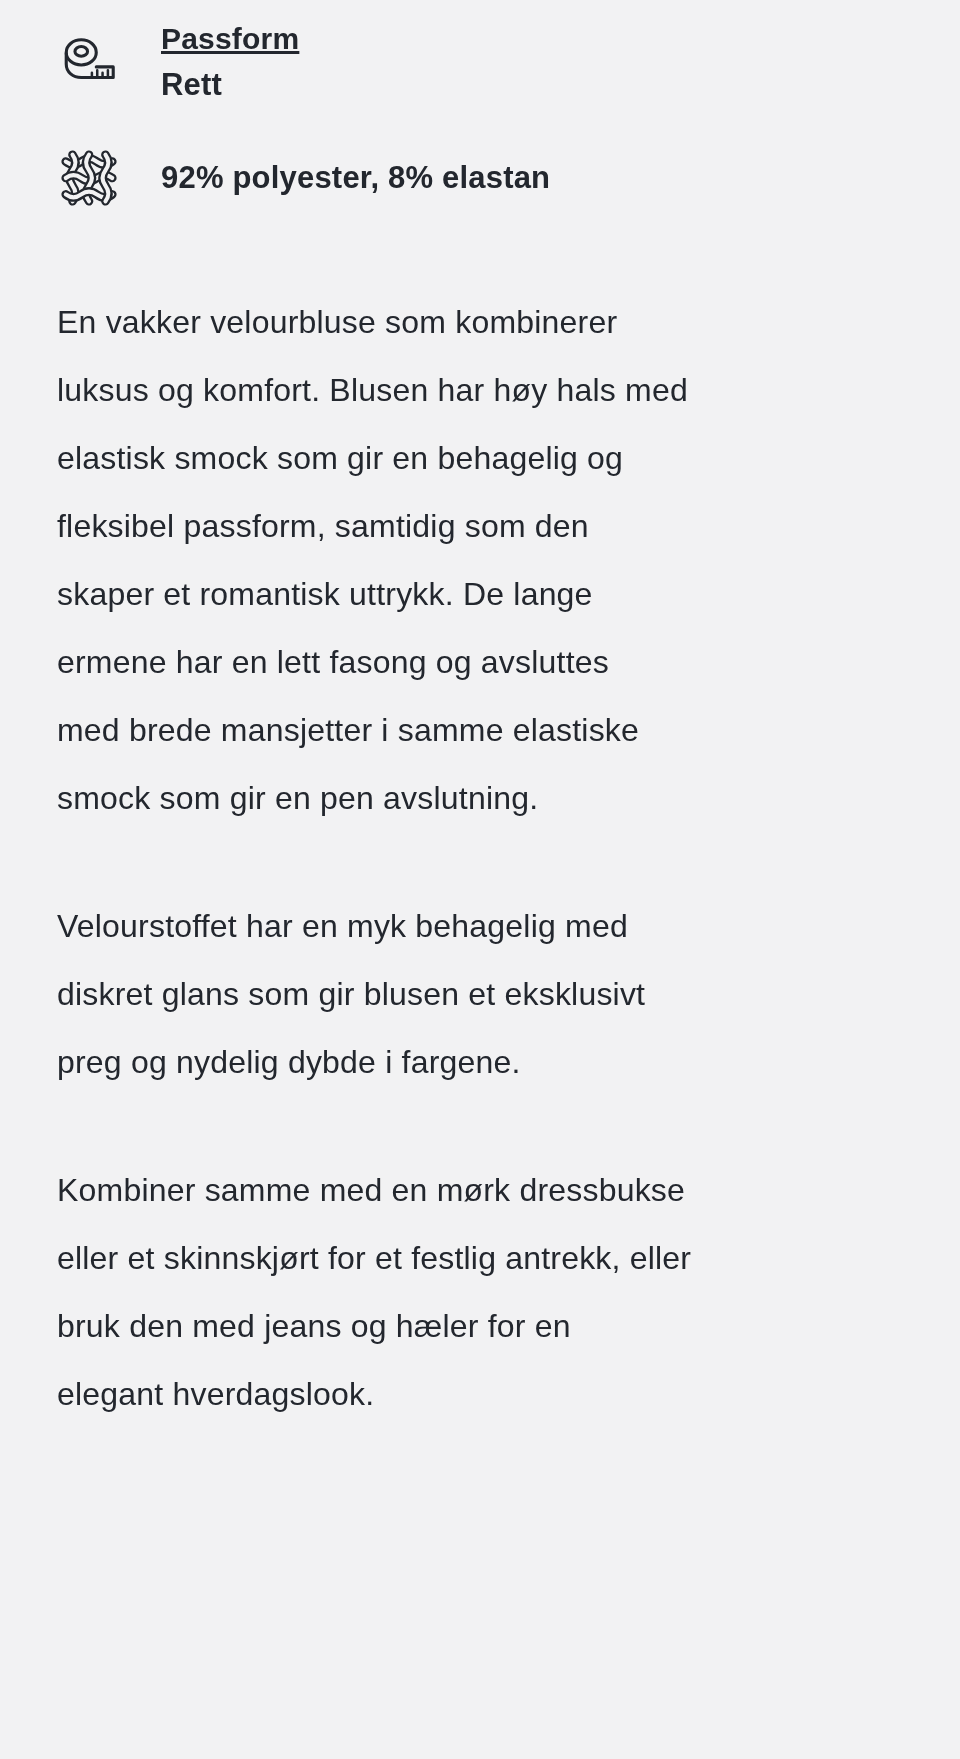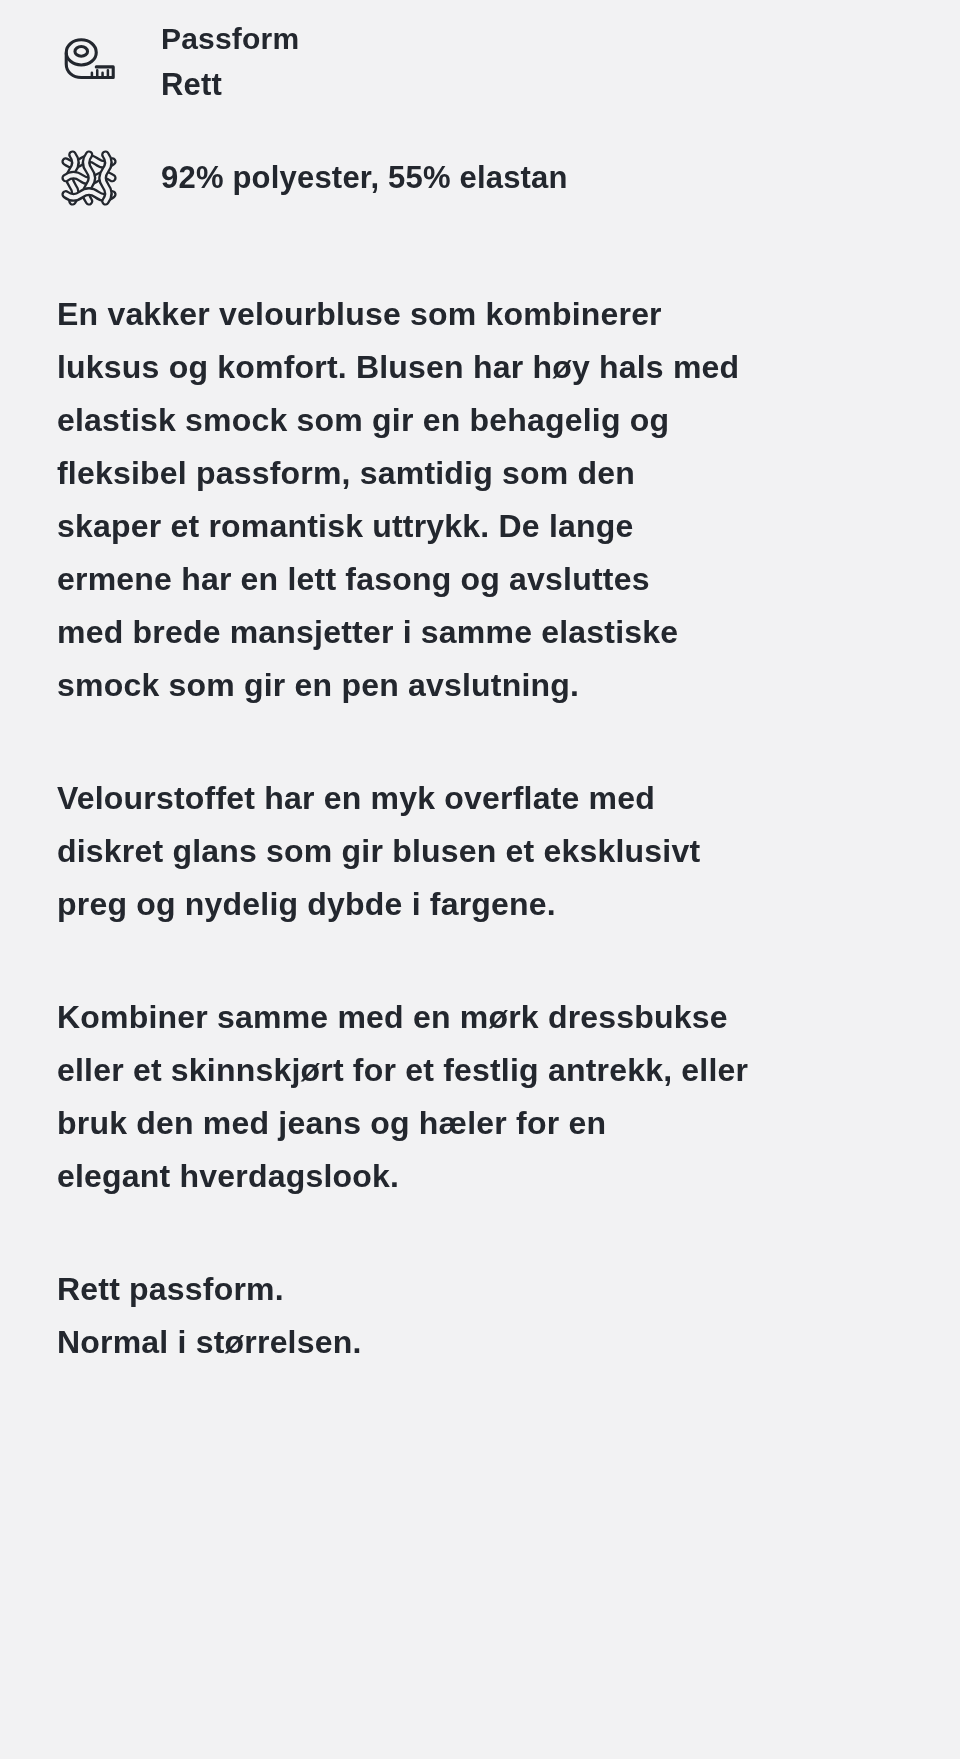--- a/index.html
+++ b/index.html
@@ -34,36 +34,37 @@
     align-items: center;
     justify-content: center;
   }
   .attr-icon svg { display: block; }
   .attr-text { display: flex; flex-direction: column; }
   .attr-label {
     font-size: 30px;
     font-weight: 700;
     line-height: 42px;
     letter-spacing: 0.2px;
+    text-decoration: underline;
   }
   .attr-value {
     font-size: 31px;
     font-weight: 700;
     line-height: 50px;
     letter-spacing: 0.2px;
   }
   
   .description {
     margin-top: 78px;
   }
   .description p {
     margin: 0 0 60px 0;
     font-size: 32px;
-    font-weight: 700;
-    line-height: 53px;
+    font-weight: 400;
+    line-height: 68px;
     letter-spacing: 0.2px;
     white-space: pre-line; 
   }
   .description p:last-child { margin-bottom: 0; }
 </style>
 </head>
 <body>
 
 <div class="page">
 
@@ -98,39 +99,37 @@
             <path d="M32 8 q-6 8 0 16 t0 16 t0 16" stroke="#23272e" stroke-width="9"></path>
             <path d="M32 8 q-6 8 0 16 t0 16 t0 16" stroke="#f2f2f3" stroke-width="4.2"></path>
             <path d="M8 49 q8 6 16 0 t16 0 t16 0" stroke="#23272e" stroke-width="9"></path>
             <path d="M8 49 q8 6 16 0 t16 0 t16 0" stroke="#f2f2f3" stroke-width="4.2"></path>
             <path d="M49 8 q6 8 0 16 t0 16 t0 16" stroke="#23272e" stroke-width="9"></path>
             <path d="M49 8 q6 8 0 16 t0 16 t0 16" stroke="#f2f2f3" stroke-width="4.2"></path>
           </g>
         </svg>
       </span>
       <div class="attr-text">
-        <div class="attr-value">92% polyester, 55% elastan</div>
+        <div class="attr-value">92% polyester, 8% elastan</div>
       </div>
     </div>
 
   </div>
 
   <div class="description">
     <p>En vakker velourbluse som kombinerer
 luksus og komfort. Blusen har høy hals med
 elastisk smock som gir en behagelig og
 fleksibel passform, samtidig som den
 skaper et romantisk uttrykk. De lange
 ermene har en lett fasong og avsluttes
 med brede mansjetter i samme elastiske
 smock som gir en pen avslutning.</p>
-    <p>Velourstoffet har en myk overflate med
+    <p>Velourstoffet har en myk behagelig med
 diskret glans som gir blusen et eksklusivt
 preg og nydelig dybde i fargene.</p>
     <p>Kombiner samme med en mørk dressbukse
 eller et skinnskjørt for et festlig antrekk, eller
 bruk den med jeans og hæler for en
 elegant hverdagslook.</p>
-    <p>Rett passform.
-Normal i størrelsen.</p>
   </div>
 
 </div>
 
 </body></html>

